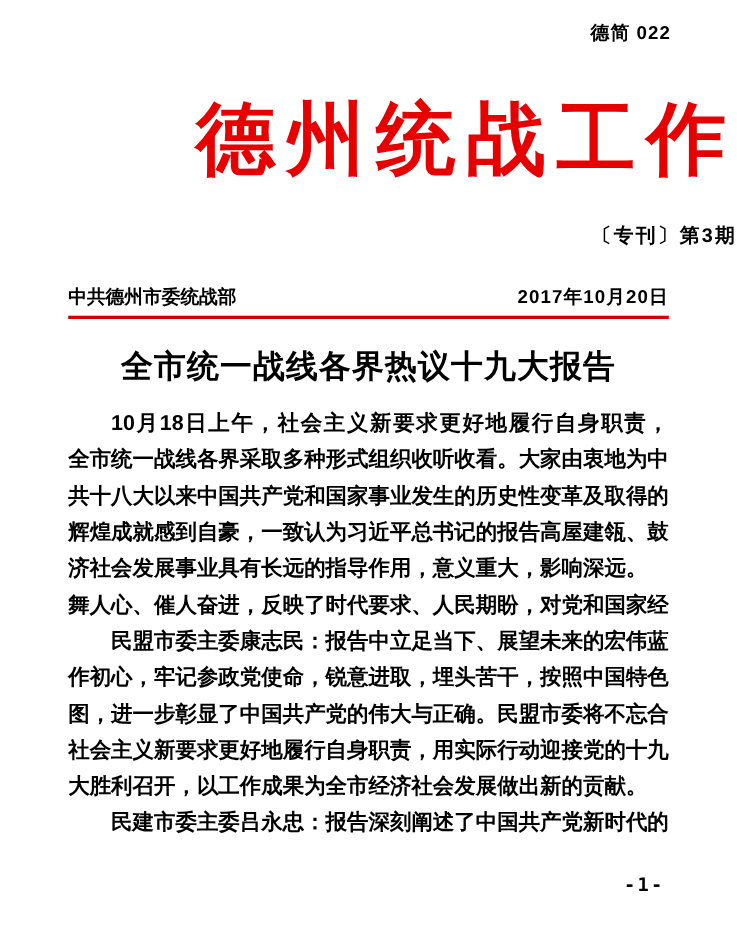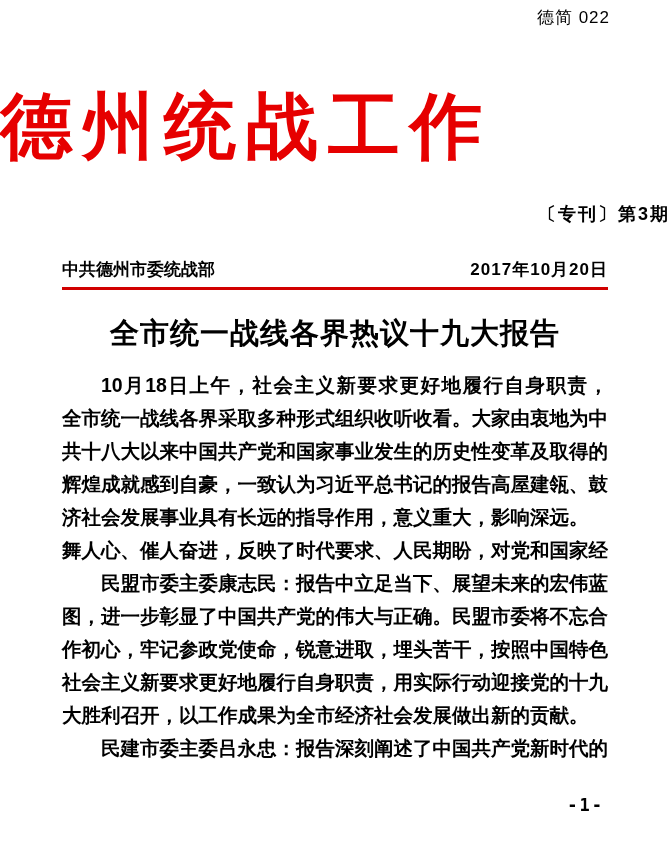--- a/index.html
+++ b/index.html
@@ -7,33 +7,33 @@
     position: relative;
     width: 670px;
     height: 851px;
     background: #ffffff;
     font-family: "Liberation Sans", sans-serif;
     color: #000000;
     overflow: hidden;
   }
   .doc-number {
     position: absolute;
-    top: 6px;
+    top: 18px;
     right: 60px;
     font-size: 17px;
-    font-weight: normal;
+    font-weight: bold;
     letter-spacing: 1px;
     margin-left: 32px;
   }
   .masthead-title {
     position: absolute;
     top: 78px;
     left: 0;
     width: 100%;
-    text-align: left;
+    text-align: right;
     font-family: "DejaVu Serif", serif;
     font-size: 72px;
     font-weight: bold;
     color: #e60000;
     letter-spacing: 10px;
     line-height: 96px;
     white-space: nowrap;
   }
   .issue-label {
     position: absolute;
@@ -114,22 +114,22 @@
   <div class="article-title">全市统一战线各界热议十九大报告</div>
 
   <div class="article-body">
     <div class="body-line pf">10月18日上午，社会主义新要求更好地履行自身职责，</div>
     <div class="body-line">全市统一战线各界采取多种形式组织收听收看。大家由衷地为中</div>
     <div class="body-line">共十八大以来中国共产党和国家事业发生的历史性变革及取得的</div>
     <div class="body-line">辉煌成就感到自豪，一致认为习近平总书记的报告高屋建瓴、鼓</div>
     <div class="body-line pl">济社会发展事业具有长远的指导作用，意义重大，影响深远。</div>
     <div class="body-line">舞人心、催人奋进，反映了时代要求、人民期盼，对党和国家经</div>
     <div class="body-line pf">民盟市委主委康志民：报告中立足当下、展望未来的宏伟蓝</div>
+    <div class="body-line">作初心，牢记参政党使命，锐意进取，埋头苦干，按照中国特色</div>
     <div class="body-line">图，进一步彰显了中国共产党的伟大与正确。民盟市委将不忘合</div>
-    <div class="body-line">作初心，牢记参政党使命，锐意进取，埋头苦干，按照中国特色</div>
     <div class="body-line">社会主义新要求更好地履行自身职责，用实际行动迎接党的十九</div>
     <div class="body-line pl">大胜利召开，以工作成果为全市经济社会发展做出新的贡献。</div>
     <div class="body-line pf">民建市委主委吕永忠：报告深刻阐述了中国共产党新时代的</div>
   </div>
 
   <div class="page-number">-1-</div>
 
 </div>
 
 </body></html>

